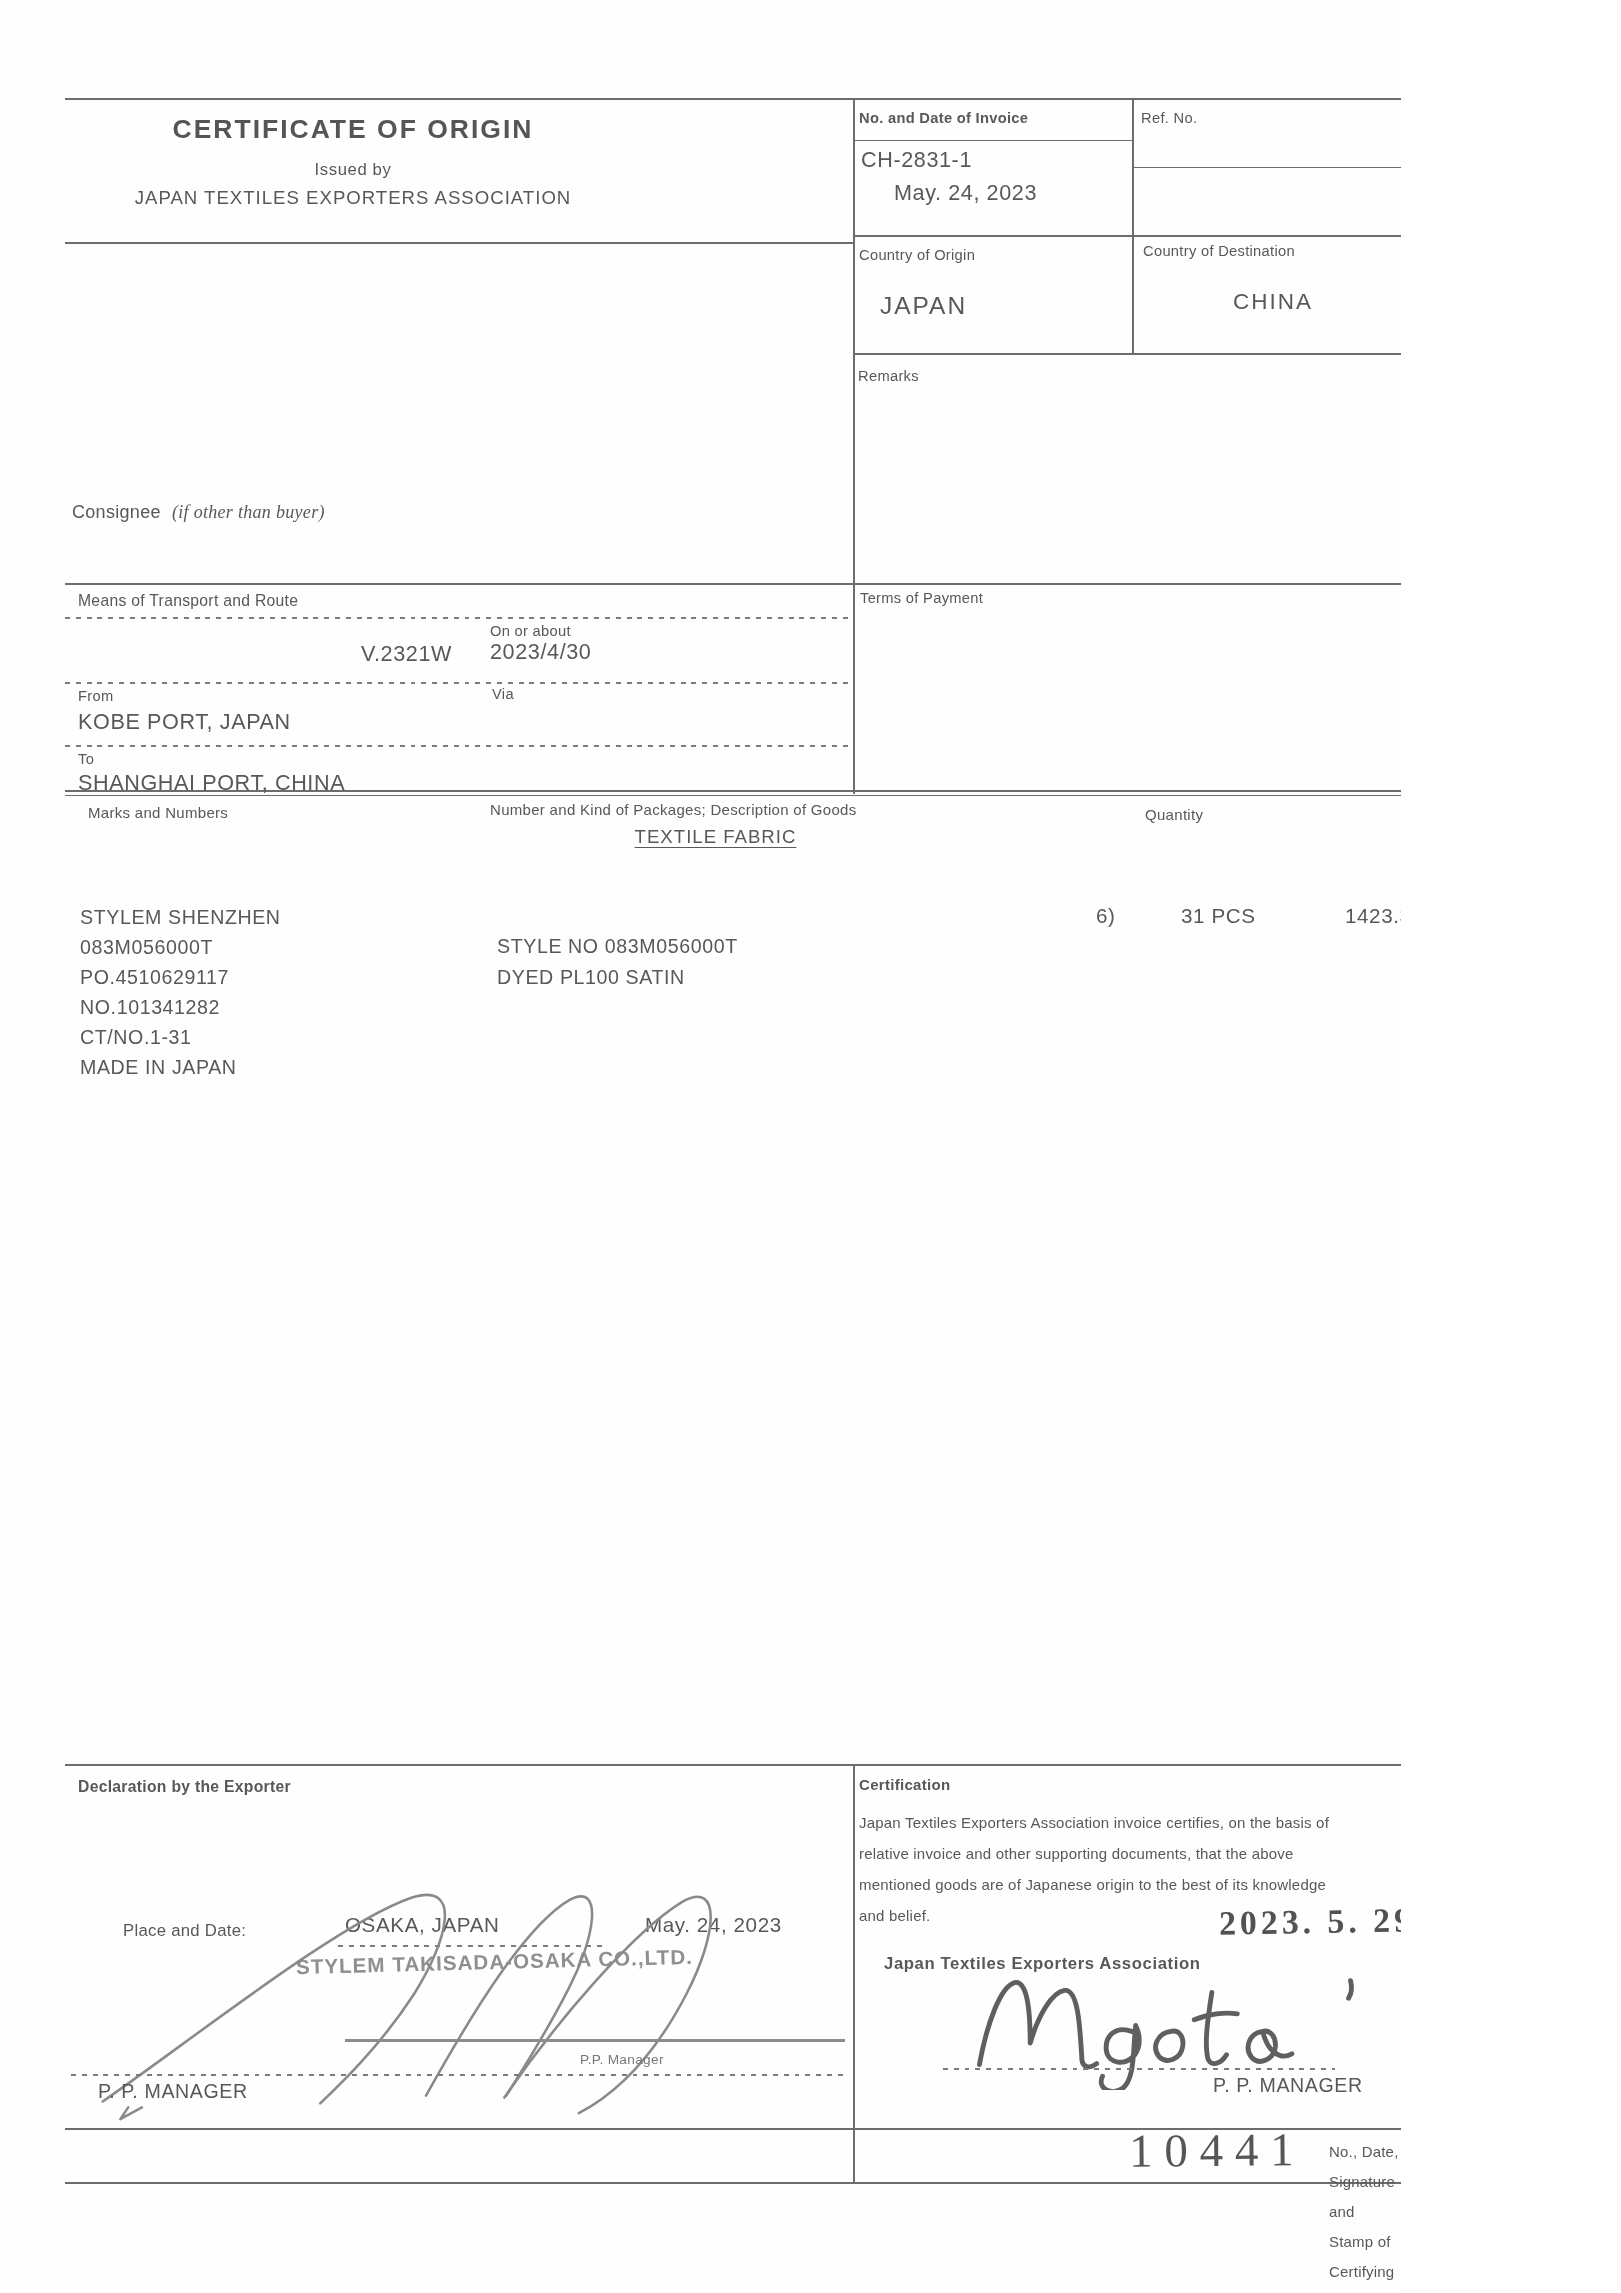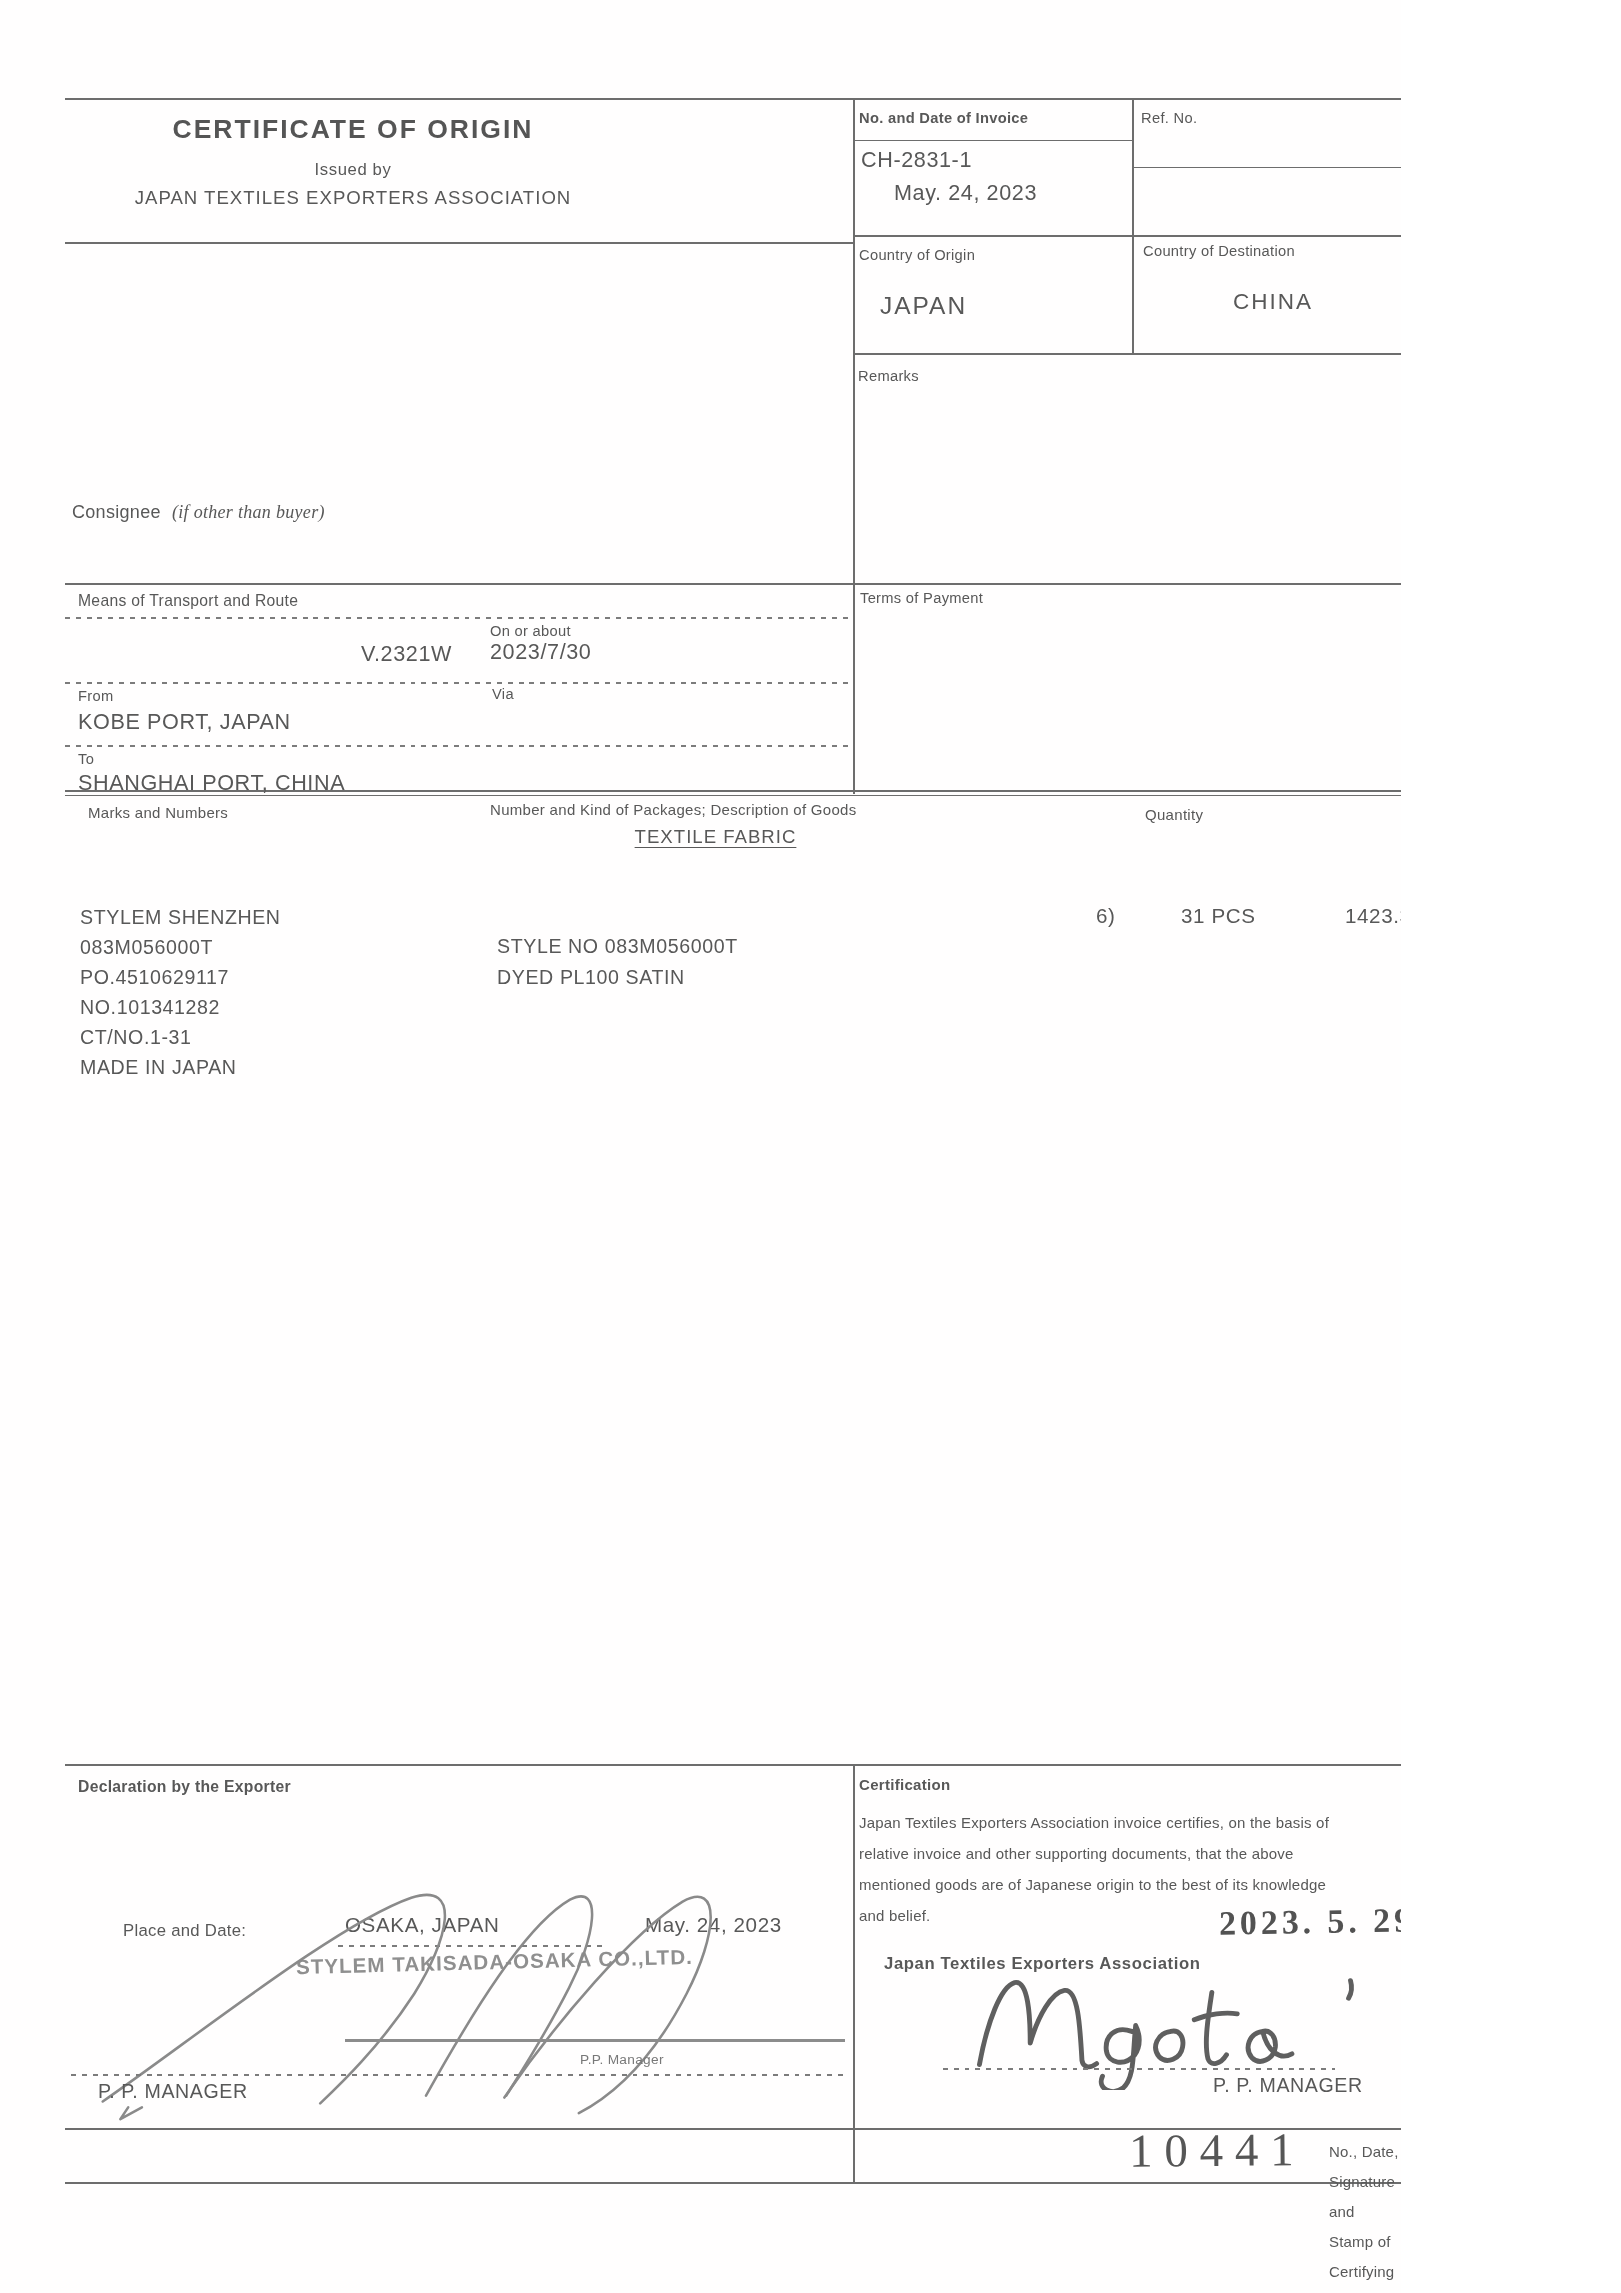--- a/index.html
+++ b/index.html
@@ -57,21 +57,21 @@
 
   <div class="lbl" style="left:858px;top:368px;">Remarks</div>
   <div class="lbl" style="left:72px;top:502px;font-size:18px;">
     <span>Consignee</span>
     <span class="serif" style="font-style:italic;margin-left:5.9px;">(if other than buyer)</span>
   </div>
 
   <div class="lbl" style="left:78px;top:592px;font-size:15.7px;">Means of Transport and Route</div>
   <div class="lbl" style="left:490px;top:623px;">On or about</div>
   <div class="val" style="left:361px;top:641px;font-size:21.6px;">V.2321W</div>
-  <div class="val" style="left:490px;top:639px;font-size:21.6px;">2023/7/30</div>
+  <div class="val" style="left:490px;top:639px;font-size:21.6px;">2023/4/30</div>
   <div class="lbl" style="left:78px;top:688px;">From</div>
   <div class="lbl" style="left:492px;top:686px;">Via</div>
   <div class="val" style="left:78px;top:709px;font-size:21.6px;">KOBE PORT, JAPAN</div>
   <div class="lbl" style="left:78px;top:751px;">To</div>
   <div class="val" style="left:78px;top:770px;font-size:21.6px;">SHANGHAI PORT, CHINA</div>
   <div class="lbl" style="left:860px;top:590px;">Terms of Payment</div>
 
   <div class="lbl" style="left:88px;top:804px;font-size:15px;">Marks and Numbers</div>
   <div class="lbl" style="left:490px;top:801px;font-size:15px;">Number and Kind of Packages; Description of Goods</div>
   <div class="lbl" style="left:1145px;top:806px;font-size:15px;">Quantity</div>

